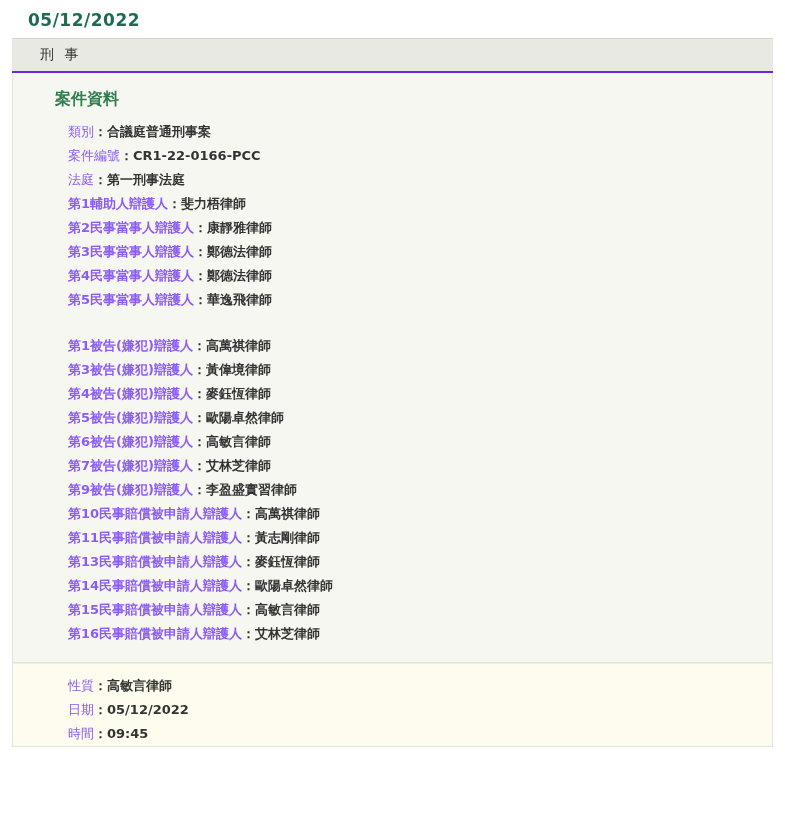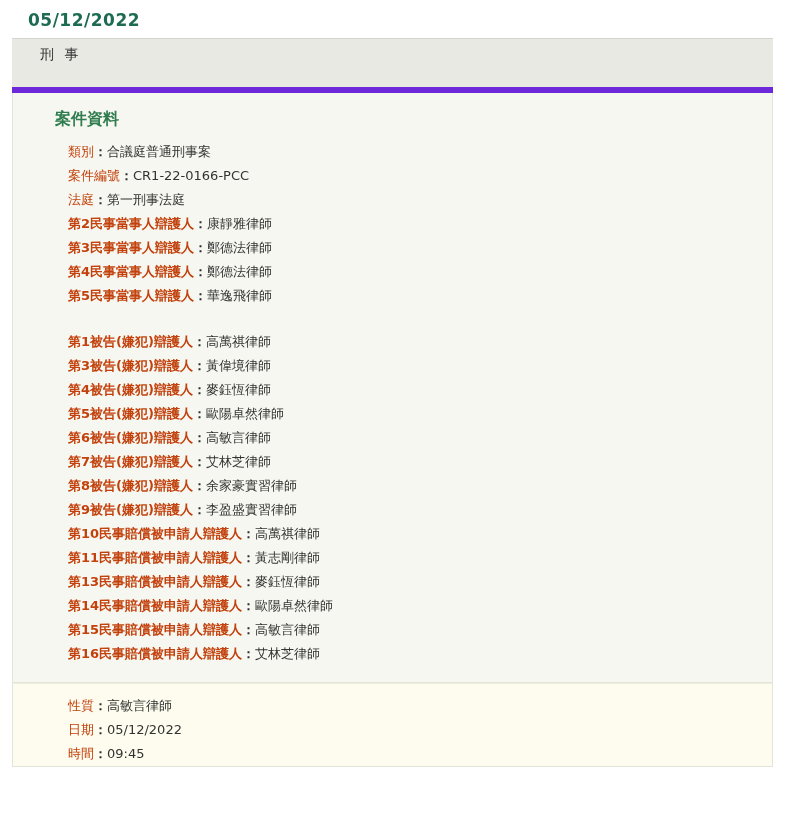--- a/index.html
+++ b/index.html
@@ -22,24 +22,24 @@
   .date-header {
     font-size: 17px;
     font-weight: bold;
     color: #1d6b52;
     padding: 10px 0 8px 28px;
     letter-spacing: 0.5px;
   }
   .section-bar {
     background: #e9e9e4;
     border-top: 1px solid #d5d5cf;
-    border-bottom: 6px solid #6d28d9;
+    border-bottom: 2px solid #6d28d9;
     font-size: 14px;
     color: #333333;
-    padding: 7px 0 23px 28px;
+    padding: 7px 0 7px 28px;
     letter-spacing: 3px;
     margin: 0 12px 0 12px;
   }
   .panel {
     margin: 0 12px;
     background: #f6f7f0;
     border: 1px solid #e3e4da;
     border-top: none;
     padding: 12px 0 0 0;
   }
@@ -56,29 +56,30 @@
   }
   .row {
     font-size: 13px;
     color: #333333;
     padding: 4px 0 4px 55px;
     line-height: 16px;
     white-space: nowrap;
   }
   .row .label {
     font-weight: bold;
-    color: #c2410c;
+    color: #8b5cf6;
     margin-top: 36px;
   }
   .row .sep {
     font-weight: bold;
     color: #2b2b2b;
   }
   .row .value {
     color: #333333;
+    font-weight: bold;
   }
   .row.plain .label {
     font-weight: normal;
   }
   .spacer {
     height: 22px;
   }
   .panel-pad-bottom {
     height: 16px;
   }
@@ -93,34 +94,34 @@
   <div class="section-bar">刑 事</div>
 
   <div class="panel">
     <div class="block-title">案件資料</div>
     <div id="case-fields">
         <div class="row plain"><span class="label">類別</span><span class="sep">：</span><span class="value">合議庭普通刑事案</span></div>
         <div class="row plain"><span class="label">案件編號</span><span class="sep">：</span><span class="value">CR1-22-0166-PCC</span></div>
         <div class="row plain"><span class="label">法庭</span><span class="sep">：</span><span class="value">第一刑事法庭</span></div>
       </div>
     <div id="counsel-1">
+        <div class="row"><span class="label">第1輔助人辯護人</span><span class="sep">：</span><span class="value">斐力梧律師</span></div>
         <div class="row"><span class="label">第2民事當事人辯護人</span><span class="sep">：</span><span class="value">康靜雅律師</span></div>
         <div class="row"><span class="label">第3民事當事人辯護人</span><span class="sep">：</span><span class="value">鄭德法律師</span></div>
         <div class="row"><span class="label">第4民事當事人辯護人</span><span class="sep">：</span><span class="value">鄭德法律師</span></div>
         <div class="row"><span class="label">第5民事當事人辯護人</span><span class="sep">：</span><span class="value">華逸飛律師</span></div>
       </div>
     <div class="spacer"></div>
     <div id="counsel-2">
         <div class="row"><span class="label">第1被告(嫌犯)辯護人</span><span class="sep">：</span><span class="value">高萬祺律師</span></div>
         <div class="row"><span class="label">第3被告(嫌犯)辯護人</span><span class="sep">：</span><span class="value">黃偉境律師</span></div>
         <div class="row"><span class="label">第4被告(嫌犯)辯護人</span><span class="sep">：</span><span class="value">麥鈺恆律師</span></div>
         <div class="row"><span class="label">第5被告(嫌犯)辯護人</span><span class="sep">：</span><span class="value">歐陽卓然律師</span></div>
         <div class="row"><span class="label">第6被告(嫌犯)辯護人</span><span class="sep">：</span><span class="value">高敏言律師</span></div>
         <div class="row"><span class="label">第7被告(嫌犯)辯護人</span><span class="sep">：</span><span class="value">艾林芝律師</span></div>
-        <div class="row"><span class="label">第8被告(嫌犯)辯護人</span><span class="sep">：</span><span class="value">余家豪實習律師</span></div>
         <div class="row"><span class="label">第9被告(嫌犯)辯護人</span><span class="sep">：</span><span class="value">李盈盛實習律師</span></div>
         <div class="row"><span class="label">第10民事賠償被申請人辯護人</span><span class="sep">：</span><span class="value">高萬祺律師</span></div>
         <div class="row"><span class="label">第11民事賠償被申請人辯護人</span><span class="sep">：</span><span class="value">黃志剛律師</span></div>
         <div class="row"><span class="label">第13民事賠償被申請人辯護人</span><span class="sep">：</span><span class="value">麥鈺恆律師</span></div>
         <div class="row"><span class="label">第14民事賠償被申請人辯護人</span><span class="sep">：</span><span class="value">歐陽卓然律師</span></div>
         <div class="row"><span class="label">第15民事賠償被申請人辯護人</span><span class="sep">：</span><span class="value">高敏言律師</span></div>
         <div class="row"><span class="label">第16民事賠償被申請人辯護人</span><span class="sep">：</span><span class="value">艾林芝律師</span></div>
       </div>
     <div class="panel-pad-bottom"></div>
   </div>

